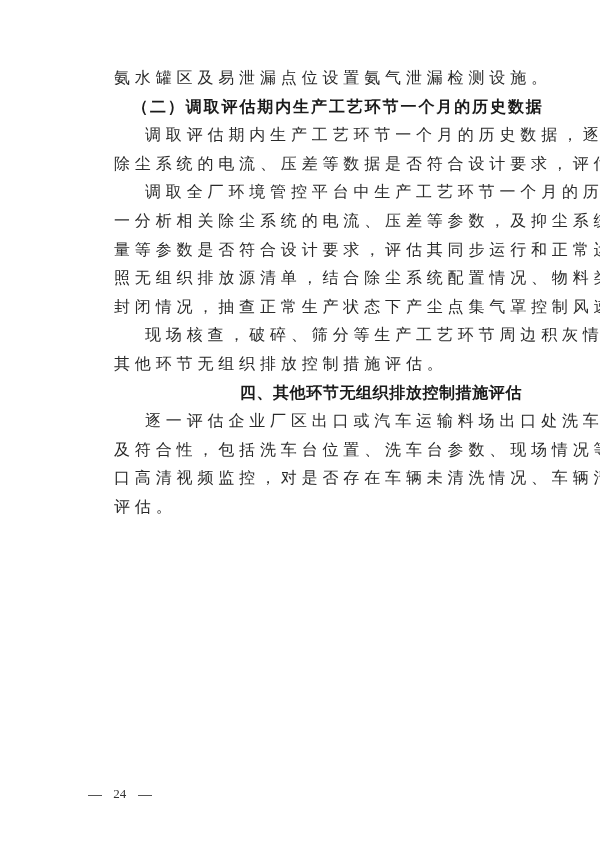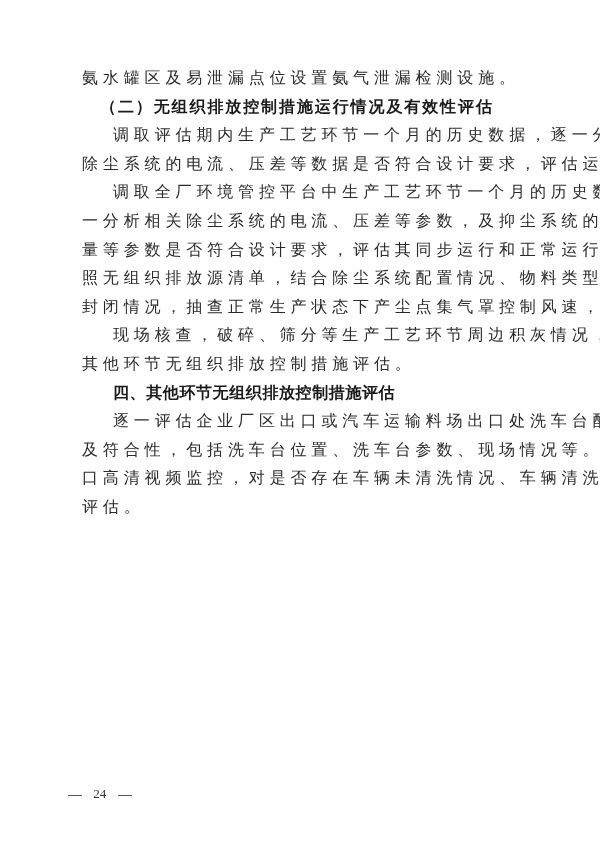--- a/index.html
+++ b/index.html
@@ -21,41 +21,43 @@
       top: 64px;
       width: 440px;
     }
     .line {
       font-size: 16px;
       line-height: 28.6px;
       height: 28.6px;
       letter-spacing: 4.85px;
       white-space: nowrap;
       overflow: visible;
+      margin-left: 32px;
     }
     .indent {
       padding-left: 31px;
     }
     .heading-2 {
       font-family: "DejaVu Serif", "Liberation Serif", serif;
       font-weight: bold;
       letter-spacing: 1.9px;
       padding-left: 18px;
       color: #1a1a1a;
     }
     .heading-1 {
       font-family: "DejaVu Sans", "Liberation Sans", sans-serif;
       font-weight: bold;
       letter-spacing: 0.6px;
       padding-left: 31px;
       color: #1a1a1a;
+      text-align: right;
     }
     .page-number {
       position: absolute;
-      left: 68px;
+      left: 88px;
       top: 786px;
       font-size: 13px;
       color: #333;
       font-family: "Liberation Serif", "DejaVu Serif", serif;
       letter-spacing: 0px;
     }
     .page-number .dash {
       display: inline-block;
       width: 14px;
       height: 1px;
@@ -67,21 +69,21 @@
       margin: 0 8px;
     }
   </style>
 </head>
 <body>
 
 <div class="page">
 
   <div class="line">氨水罐区及易泄漏点位设置氨气泄漏检测设施。</div>
 
-  <div class="line heading-2">（二）无组织排放控制措施运行情况及有效性评估</div>
+  <div class="line heading-2">（二）调取评估期内生产工艺环节一个月的历史数据</div>
 
   <div class="line indent">调取评估期内生产工艺环节一个月的历史数据，逐一分析相关</div>
   <div class="line">除尘系统的电流、压差等数据是否符合设计要求，评估运行情况。</div>
 
   <div class="line indent">调取全厂环境管控平台中生产工艺环节一个月的历史数据，逐</div>
   <div class="line">一分析相关除尘系统的电流、压差等参数，及抑尘系统的电流、流</div>
   <div class="line">量等参数是否符合设计要求，评估其同步运行和正常运行情况。对</div>
   <div class="line">照无组织排放源清单，结合除尘系统配置情况、物料类型、产尘点</div>
   <div class="line">封闭情况，抽查正常生产状态下产尘点集气罩控制风速，评估无组</div>
 

